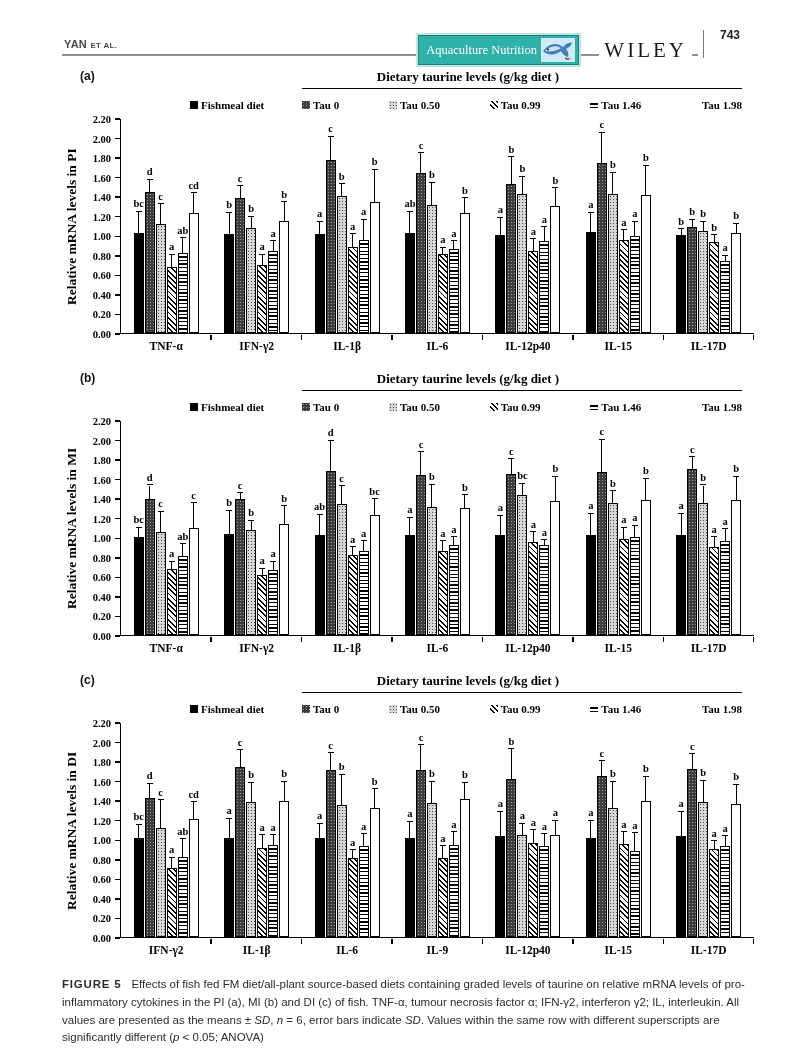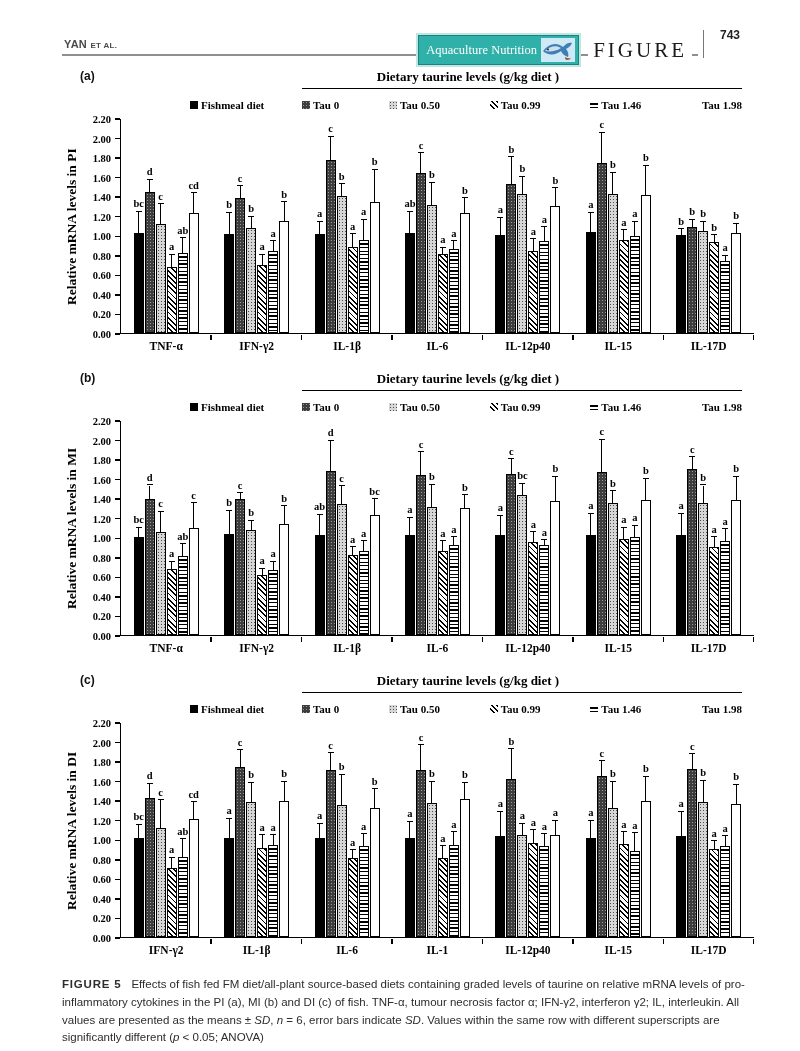--- a/index.html
+++ b/index.html
@@ -73,21 +73,21 @@
     <div class="badge">
       <span class="badge-text">Aquaculture Nutrition</span>
       <svg class="badge-fish" width="34" height="24" viewBox="0 0 34 24">
         <rect x="0" y="0" width="34" height="24" fill="#cfe9f6"></rect>
         <path d="M2 13 C8 5, 16 4, 22 9 C25 5, 29 4, 31 5 C30 8, 27 10, 25 11 C27 13, 28 17, 27 19 C24 18, 21 16, 20 13 C14 18, 6 17, 2 13 Z" fill="#3f7fb5"></path>
         <path d="M4 13 C9 8, 15 7, 20 10 C16 13, 9 14, 4 13 Z" fill="#ffffff" opacity="0.75"></path>
         <circle cx="7" cy="11.5" r="1" fill="#0e2f4e"></circle>
         <path d="M24 19 q3 2 6 1 q-1 2 -4 2 q-2 0 -2 -3 Z" fill="#8a5a3b"></path>
       </svg>
     </div>
-    <div class="wiley">FIGURE</div>
+    <div class="wiley">WILEY</div>
     <div class="hdr-vdiv"></div>
     <div class="hdr-page">743</div>
   </div>
 
   <section class="panel">
     <div class="panel-letter">(a)</div>
     <div class="chart-title">Dietary taurine levels (g/kg diet )</div>
     <div class="legend-row">
       <div class="legend-fm"><div class="legend-item">
             <div class="swatch p-fishmeal"></div>
@@ -930,21 +930,21 @@
               <div class="sig" style="bottom: 104.614px;">a</div>
             </div>
             <div class="barwrap">
               <div class="bar p-tau198" style="height: 129px;"></div>
               <div class="whisker" style="bottom: 129px; height: 18.5682px;"></div>
               <div class="cap" style="bottom: 147.568px;"></div>
               <div class="sig" style="bottom: 149.568px;">b</div>
             </div>
           </div>
           <div class="group">
-            <div class="cat-label">IL-1</div>
+            <div class="cat-label">IL-9</div>
             <div class="barwrap">
               <div class="bar p-fishmeal" style="height: 98.7045px;"></div>
               <div class="whisker" style="bottom: 98.7045px; height: 16.6136px;"></div>
               <div class="cap" style="bottom: 115.318px;"></div>
               <div class="sig" style="bottom: 117.318px;">a</div>
             </div>
             <div class="barwrap">
               <div class="bar p-tau0" style="height: 167.114px;"></div>
               <div class="whisker" style="bottom: 167.114px; height: 24.4318px;"></div>
               <div class="cap" style="bottom: 191.545px;"></div>

